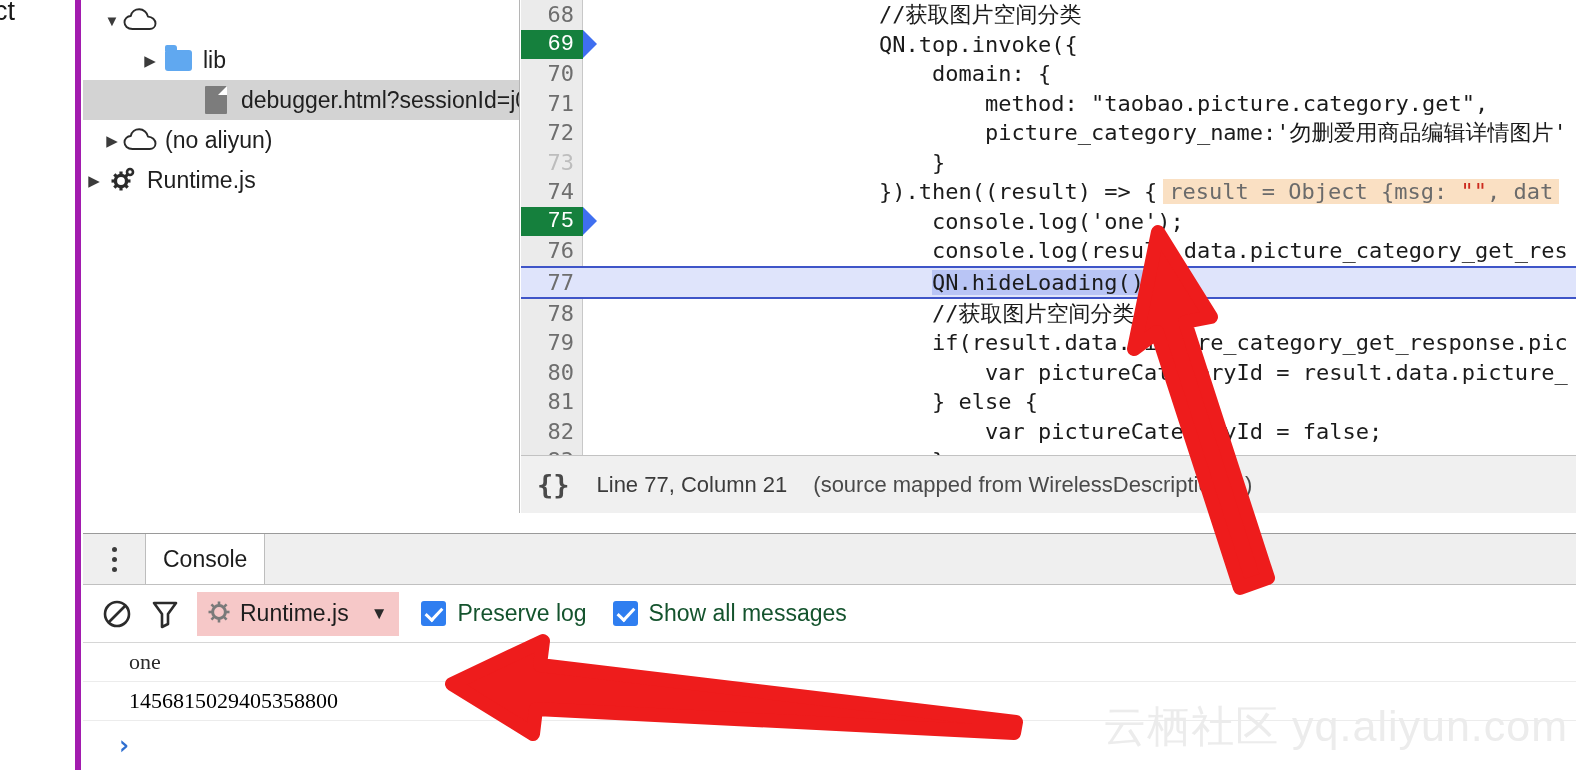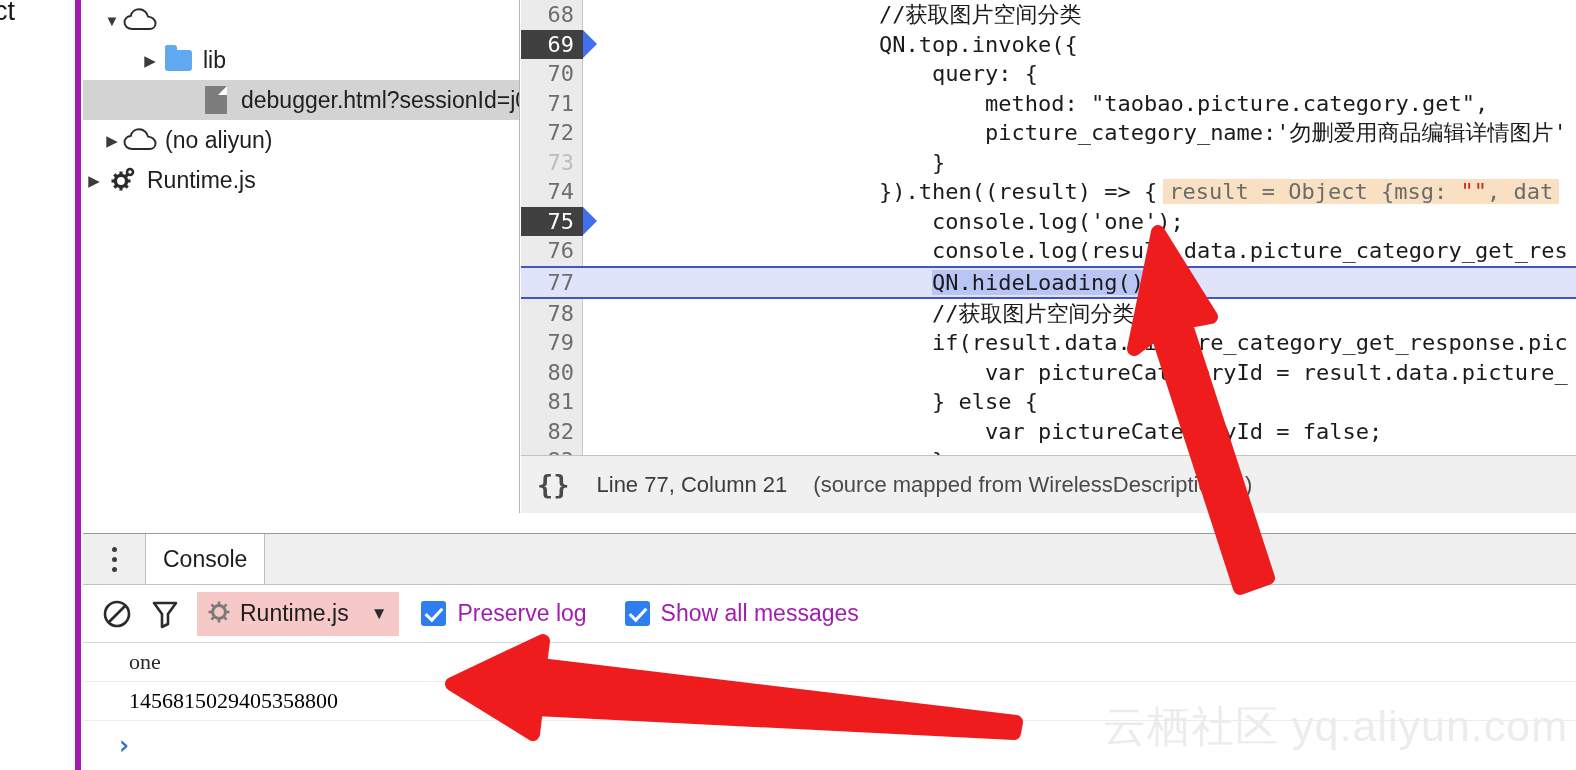--- a/index.html
+++ b/index.html
@@ -136,22 +136,23 @@
     padding-right: 9px;
     font-family: "DejaVu Sans Mono", monospace;
     font-size: 22px;
     line-height: 29.5px;
     color: #6e6e6e;
     z-index: 2;
   }
   .lno.dim { color: #bdbdbd; }
   .lno.bp {
     color: #ffffff;
-    background: #404040;
+    background: #15803d;
     z-index: 3;
+    font-family: Liberation Mono, monospace;
   }
   .lno.bp::after {
     content:"";
     position: absolute; right: -14px; top: 0;
     width: 0; height: 0;
     border-style: solid;
     border-width: 14.75px 0 14.75px 14px;
     border-color: transparent transparent transparent #3f6ff0;
   }
   .ctext {
@@ -276,21 +277,21 @@
   .cbx::after {
     content: "";
     position: absolute;
     left: 8px; top: 3px;
     width: 7px; height: 14px;
     border: solid #ffffff;
     border-width: 0 3px 3px 0;
     transform: rotate(43deg);
   }
   .cbx-label {
-    font-size: 23px; color: #a21caf;
+    font-size: 23px; color: #14532d;
     margin-left: 11px; margin-right: 26px;
   }
 
   .console-body {
     position: relative;
     height: 147px;
     background: #ffffff;
     overflow: hidden;
   }
   .log-row {
@@ -403,21 +404,21 @@
           </div>
         </div>
     </div>
 
     <div class="editor">
       <div class="code-area">
         <div class="gutter"></div>
         <div class="code-lines" id="code-host">
             <div class="cline"><div class="lno">68</div><div class="ctext">//获取图片空间分类</div></div>
             <div class="cline"><div class="lno bp">69</div><div class="ctext">QN.top.invoke({</div></div>
-            <div class="cline"><div class="lno">70</div><div class="ctext">    query: {</div></div>
+            <div class="cline"><div class="lno">70</div><div class="ctext">    domain: {</div></div>
             <div class="cline"><div class="lno">71</div><div class="ctext">        method: "taobao.picture.category.get",</div></div>
             <div class="cline"><div class="lno">72</div><div class="ctext">        picture_category_name:'勿删爱用商品编辑详情图片'</div></div>
             <div class="cline"><div class="lno dim">73</div><div class="ctext">    }</div></div>
             <div class="cline"><div class="lno">74</div><div class="ctext">}).then((result) =&gt; {<span class="inline-val">result = Object {msg: <span class="emptystr">""</span>, dat</span></div></div>
             <div class="cline"><div class="lno bp">75</div><div class="ctext">    console.log('one');</div></div>
             <div class="cline"><div class="lno">76</div><div class="ctext">    console.log(result.data.picture_category_get_res</div></div>
             <div class="cline exec"><div class="lno">77</div><div class="ctext">    <span class="sel-token">QN.hideLoading();</span></div></div>
             <div class="cline"><div class="lno">78</div><div class="ctext">    //获取图片空间分类id</div></div>
             <div class="cline"><div class="lno">79</div><div class="ctext">    if(result.data.picture_category_get_response.pic</div></div>
             <div class="cline"><div class="lno">80</div><div class="ctext">        var pictureCategoryId = result.data.picture_</div></div>
@@ -478,21 +479,21 @@
           </svg>
         </span>
         <span class="lbl">Runtime.js</span>
         <span class="caret">▼</span>
       </span>
 
       <span class="cbx-group">
         <span class="cbx"></span>
         <span class="cbx-label">Preserve log</span>
       </span>
-      <span class="cbx-group" style="margin-left:12px">
+      <span class="cbx-group" style="margin-left:0">
         <span class="cbx"></span>
         <span class="cbx-label">Show all messages</span>
       </span>
     </div>
 
     <div class="console-body">
       <div id="log-host">
           <div class="log-row msg">
             <span>one</span>
           </div>

